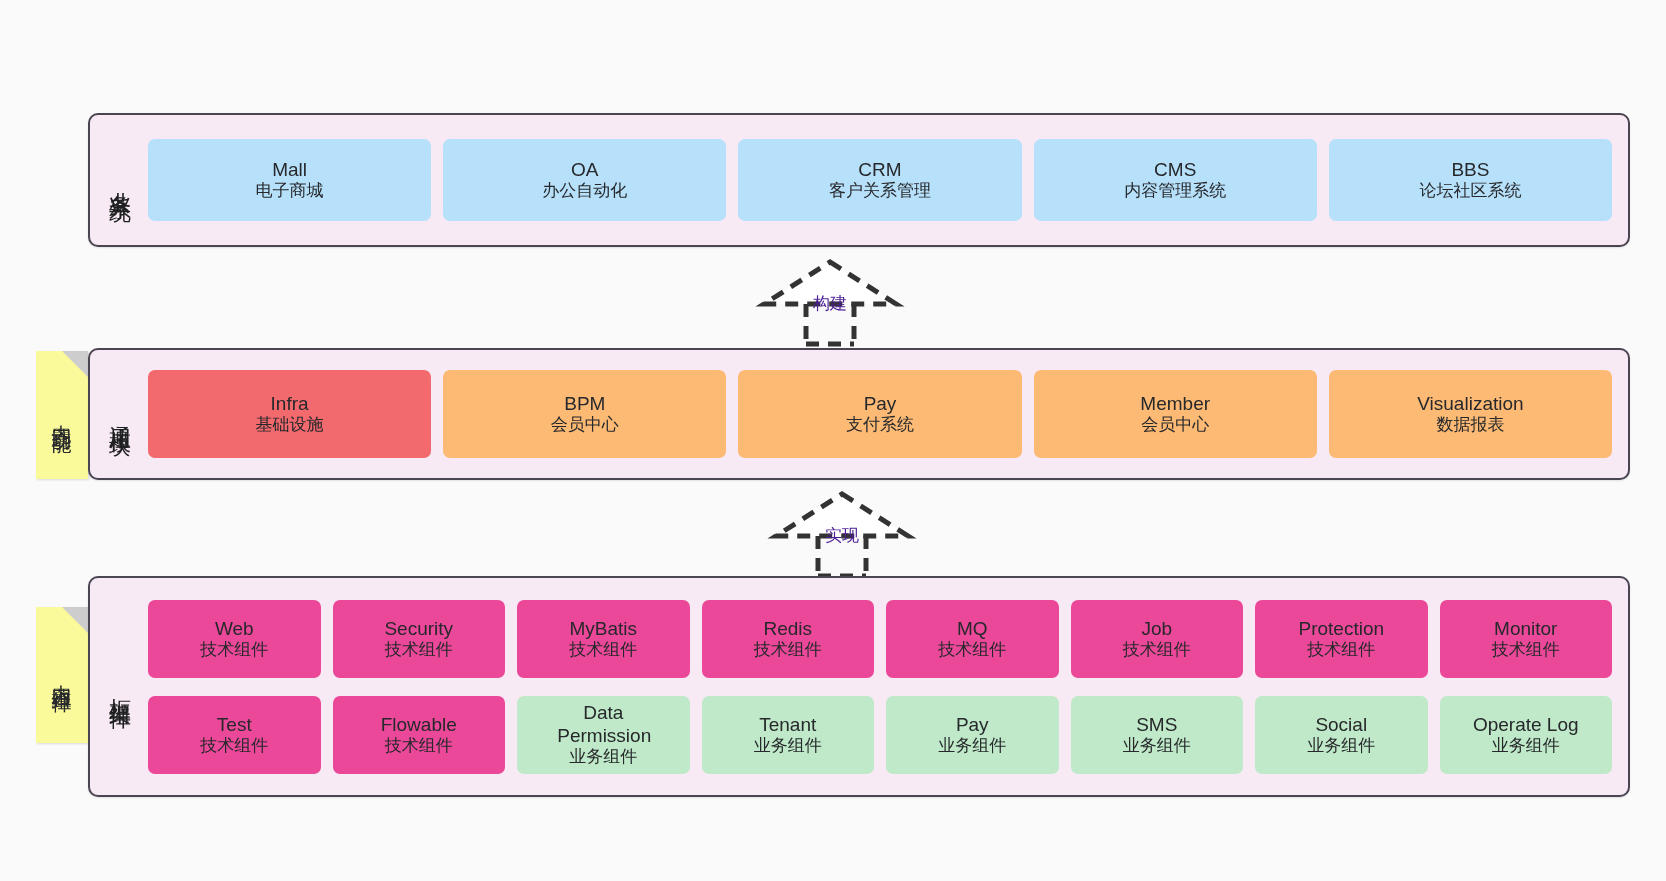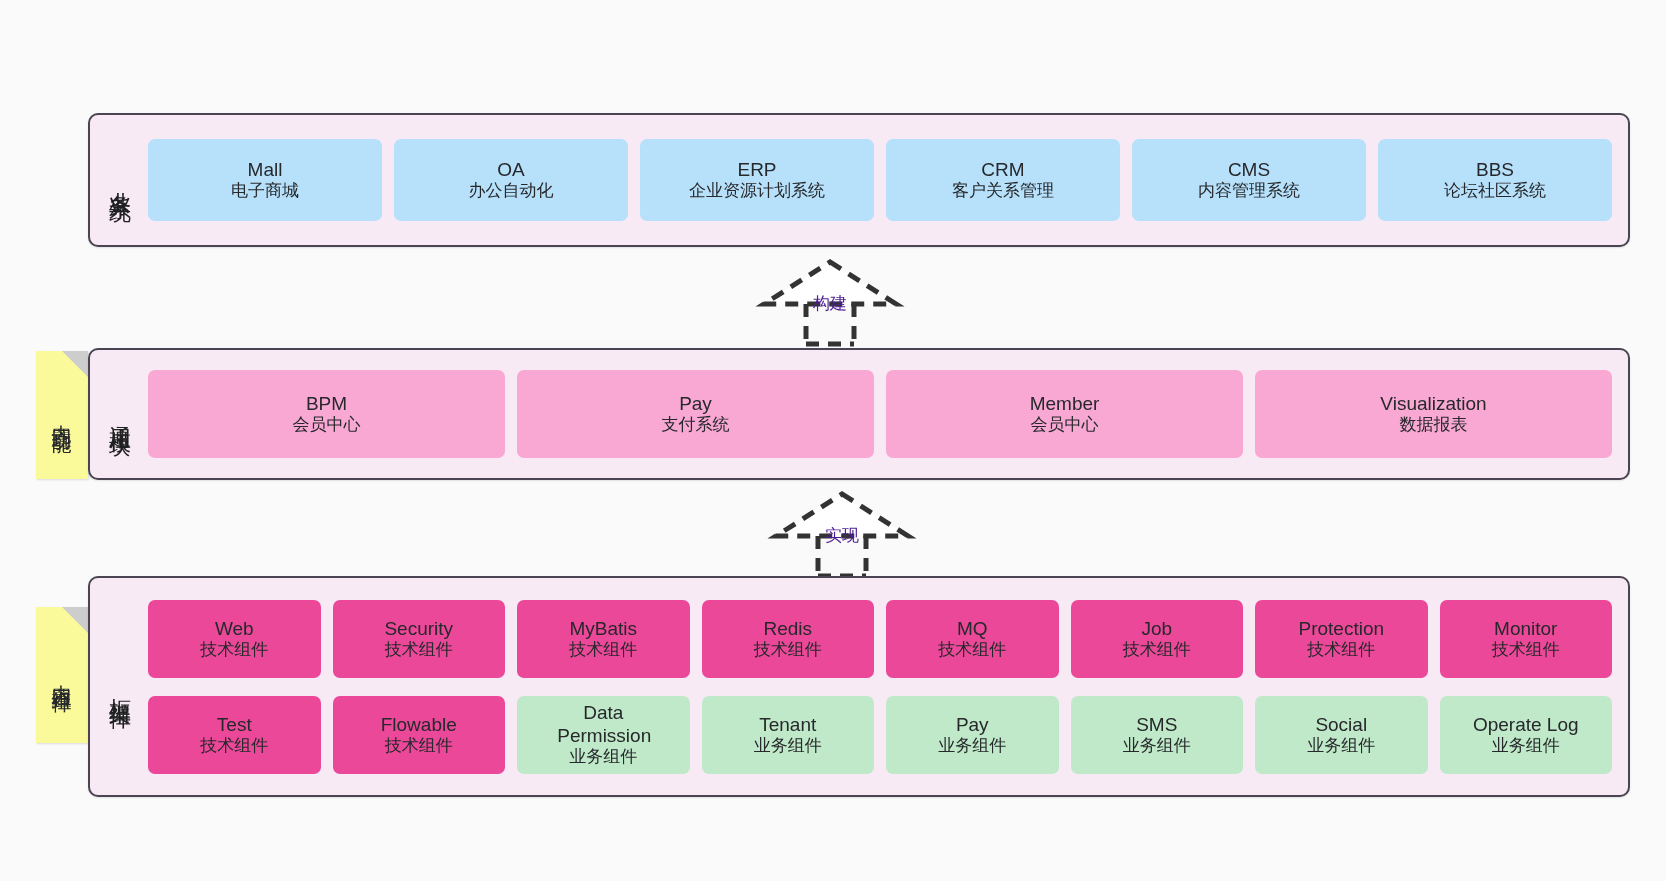--- a/index.html
+++ b/index.html
@@ -73,21 +73,21 @@
     line-height: 1.22;
     box-sizing: border-box;
     padding: 6px 4px;
   }
   .card .t1 { font-size: 19px; }
   .card .t2 { font-size: 17px; }
 
   
   .c-blue      { background: #b7e1fb; }
   .c-red       { background: #f2696e; }
-  .c-pink      { background: #f9a8d4; }
+  .c-pink      { background: #fdba74; }
   .c-green     { background: #ec4899; }
   .c-greenlite { background: #bfe9c8; }
 
   
   .row-h-82 .card { height: 82px; }
   .row-h-88 .card { height: 88px; }
   .row-h-78 .card { height: 78px; }
 
   
   .sticky {
@@ -145,24 +145,20 @@
       <div class="card c-blue">
         <span class="t1">Mall</span>
         <span class="t2">电子商城</span>
       </div>
 
       <div class="card c-blue">
         <span class="t1">OA</span>
         <span class="t2">办公自动化</span>
       </div>
 
-      <div class="card c-blue">
-        <span class="t1">ERP</span>
-        <span class="t2">企业资源计划系统</span>
-      </div>
 
       <div class="card c-blue">
         <span class="t1">CRM</span>
         <span class="t2">客户关系管理</span>
       </div>
 
       <div class="card c-blue">
         <span class="t1">CMS</span>
         <span class="t2">内容管理系统</span>
       </div>
@@ -192,20 +188,24 @@
   <span class="fold"></span>
   <span>内置功能</span>
 </div>
 
 <div class="layer" id="layer-common-module" style="left:88px; top:348px; width:1542px; height:132px;">
   <div class="layer-title">通用模块</div>
   <div class="cards-area">
     <div class="cards-row row-h-88">
 
 
+      <div class="card c-red">
+        <span class="t1">Infra</span>
+        <span class="t2">基础设施</span>
+      </div>
 
       <div class="card c-pink">
         <span class="t1">BPM</span>
         <span class="t2">会员中心</span>
       </div>
 
       <div class="card c-pink">
         <span class="t1">Pay</span>
         <span class="t2">支付系统</span>
       </div>

